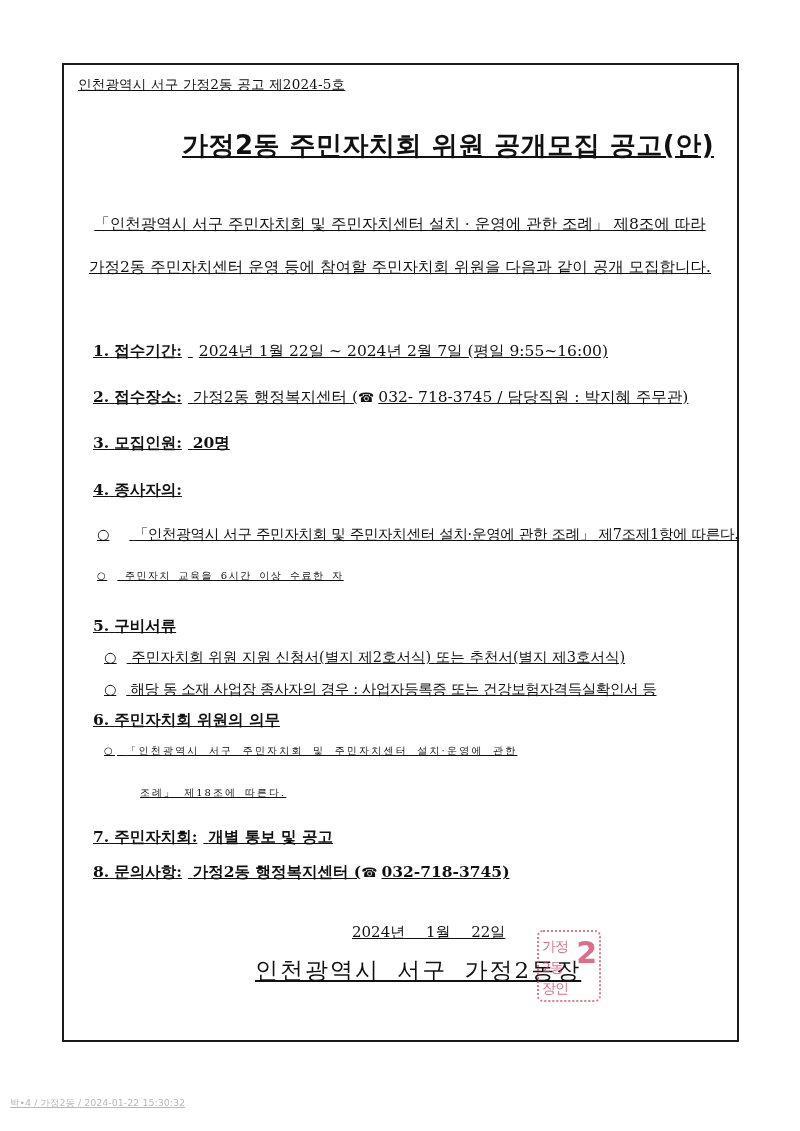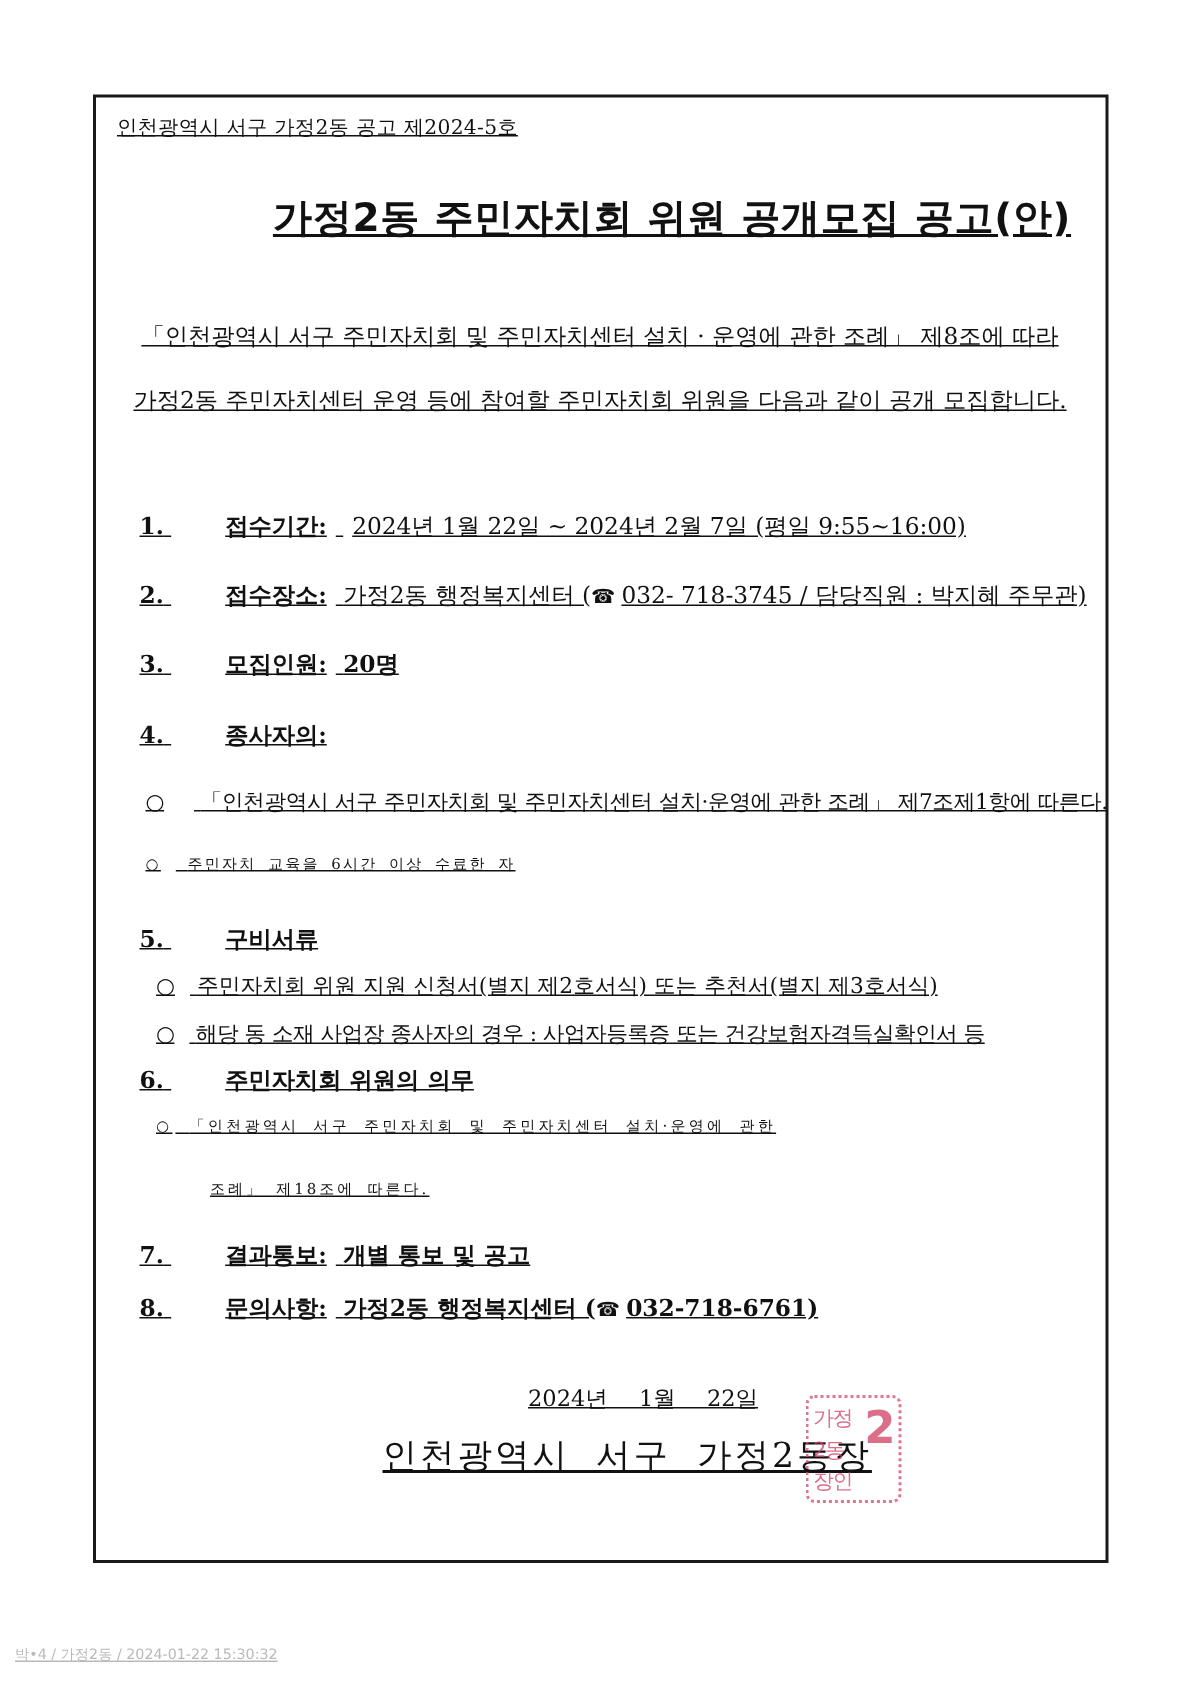--- a/index.html
+++ b/index.html
@@ -44,21 +44,21 @@
       text-align: center;
       font-size: 15.5px;
     }
     .intro.l1 { top: 214px; }
     .intro.l2 { top: 257px; }
     .sec {
       left: 93px;
       font-size: 15.5px;
     }
     .sec .num { font-weight: bold; }
-    .sec .head { font-weight: bold; margin-right: 6px; margin-left: 36px; }
+    .sec .head { font-weight: bold; margin-right: 6px; }
     .sub {
       font-size: 10px;
     }
     .bullet { margin-right: 10px; }
     .phone-icon {
       display: inline-block;
       font-size: 13px;
       margin-right: 4px;
       font-weight: bold;
       font-family: "DejaVu Sans", sans-serif;
@@ -168,28 +168,28 @@
   <span class="head">주민자치회 위원의 의무</span>
 </div>
 <div class="abs sub" style="left:104px; top:744px; letter-spacing:2.2px; word-spacing:4px;">
   <span class="bullet" style="margin-right:2px;">○</span>
   <span>「인천광역시 서구 주민자치회 및 주민자치센터 설치·운영에 관한</span>
 </div>
 <div class="abs sub" style="left:140px; top:786px; letter-spacing:2px; word-spacing:3px;">조례」 제18조에 따른다.</div>
 
 <div class="abs sec" style="top:827px;">
   <span class="num">7.</span>
-  <span class="head">결과통보:</span>
+  <span class="head">주민자치회:</span>
   <span style="font-weight:bold;">개별 통보 및 공고</span>
 </div>
 
 <div class="abs sec" style="top:862px;">
   <span class="num">8.</span>
   <span class="head">문의사항:</span>
-  <span style="font-weight:bold;">가정2동 행정복지센터 (</span><span class="phone-icon">☎</span><span style="font-weight:bold;">032-718-6761)</span>
+  <span style="font-weight:bold;">가정2동 행정복지센터 (</span><span class="phone-icon">☎</span><span style="font-weight:bold;">032-718-3745)</span>
 </div>
 
 <div class="abs date-line">2024년    1월    22일</div>
 <div class="abs signer">인천광역시 서구 가정2동장</div>
 
 <div class="seal">
   <span class="big2">2</span>
   <div style="width:38px; text-align:left; padding-left:3px; white-space:pre; line-height:21px; font-size:14px;">가정
 2동
 장인</div>

